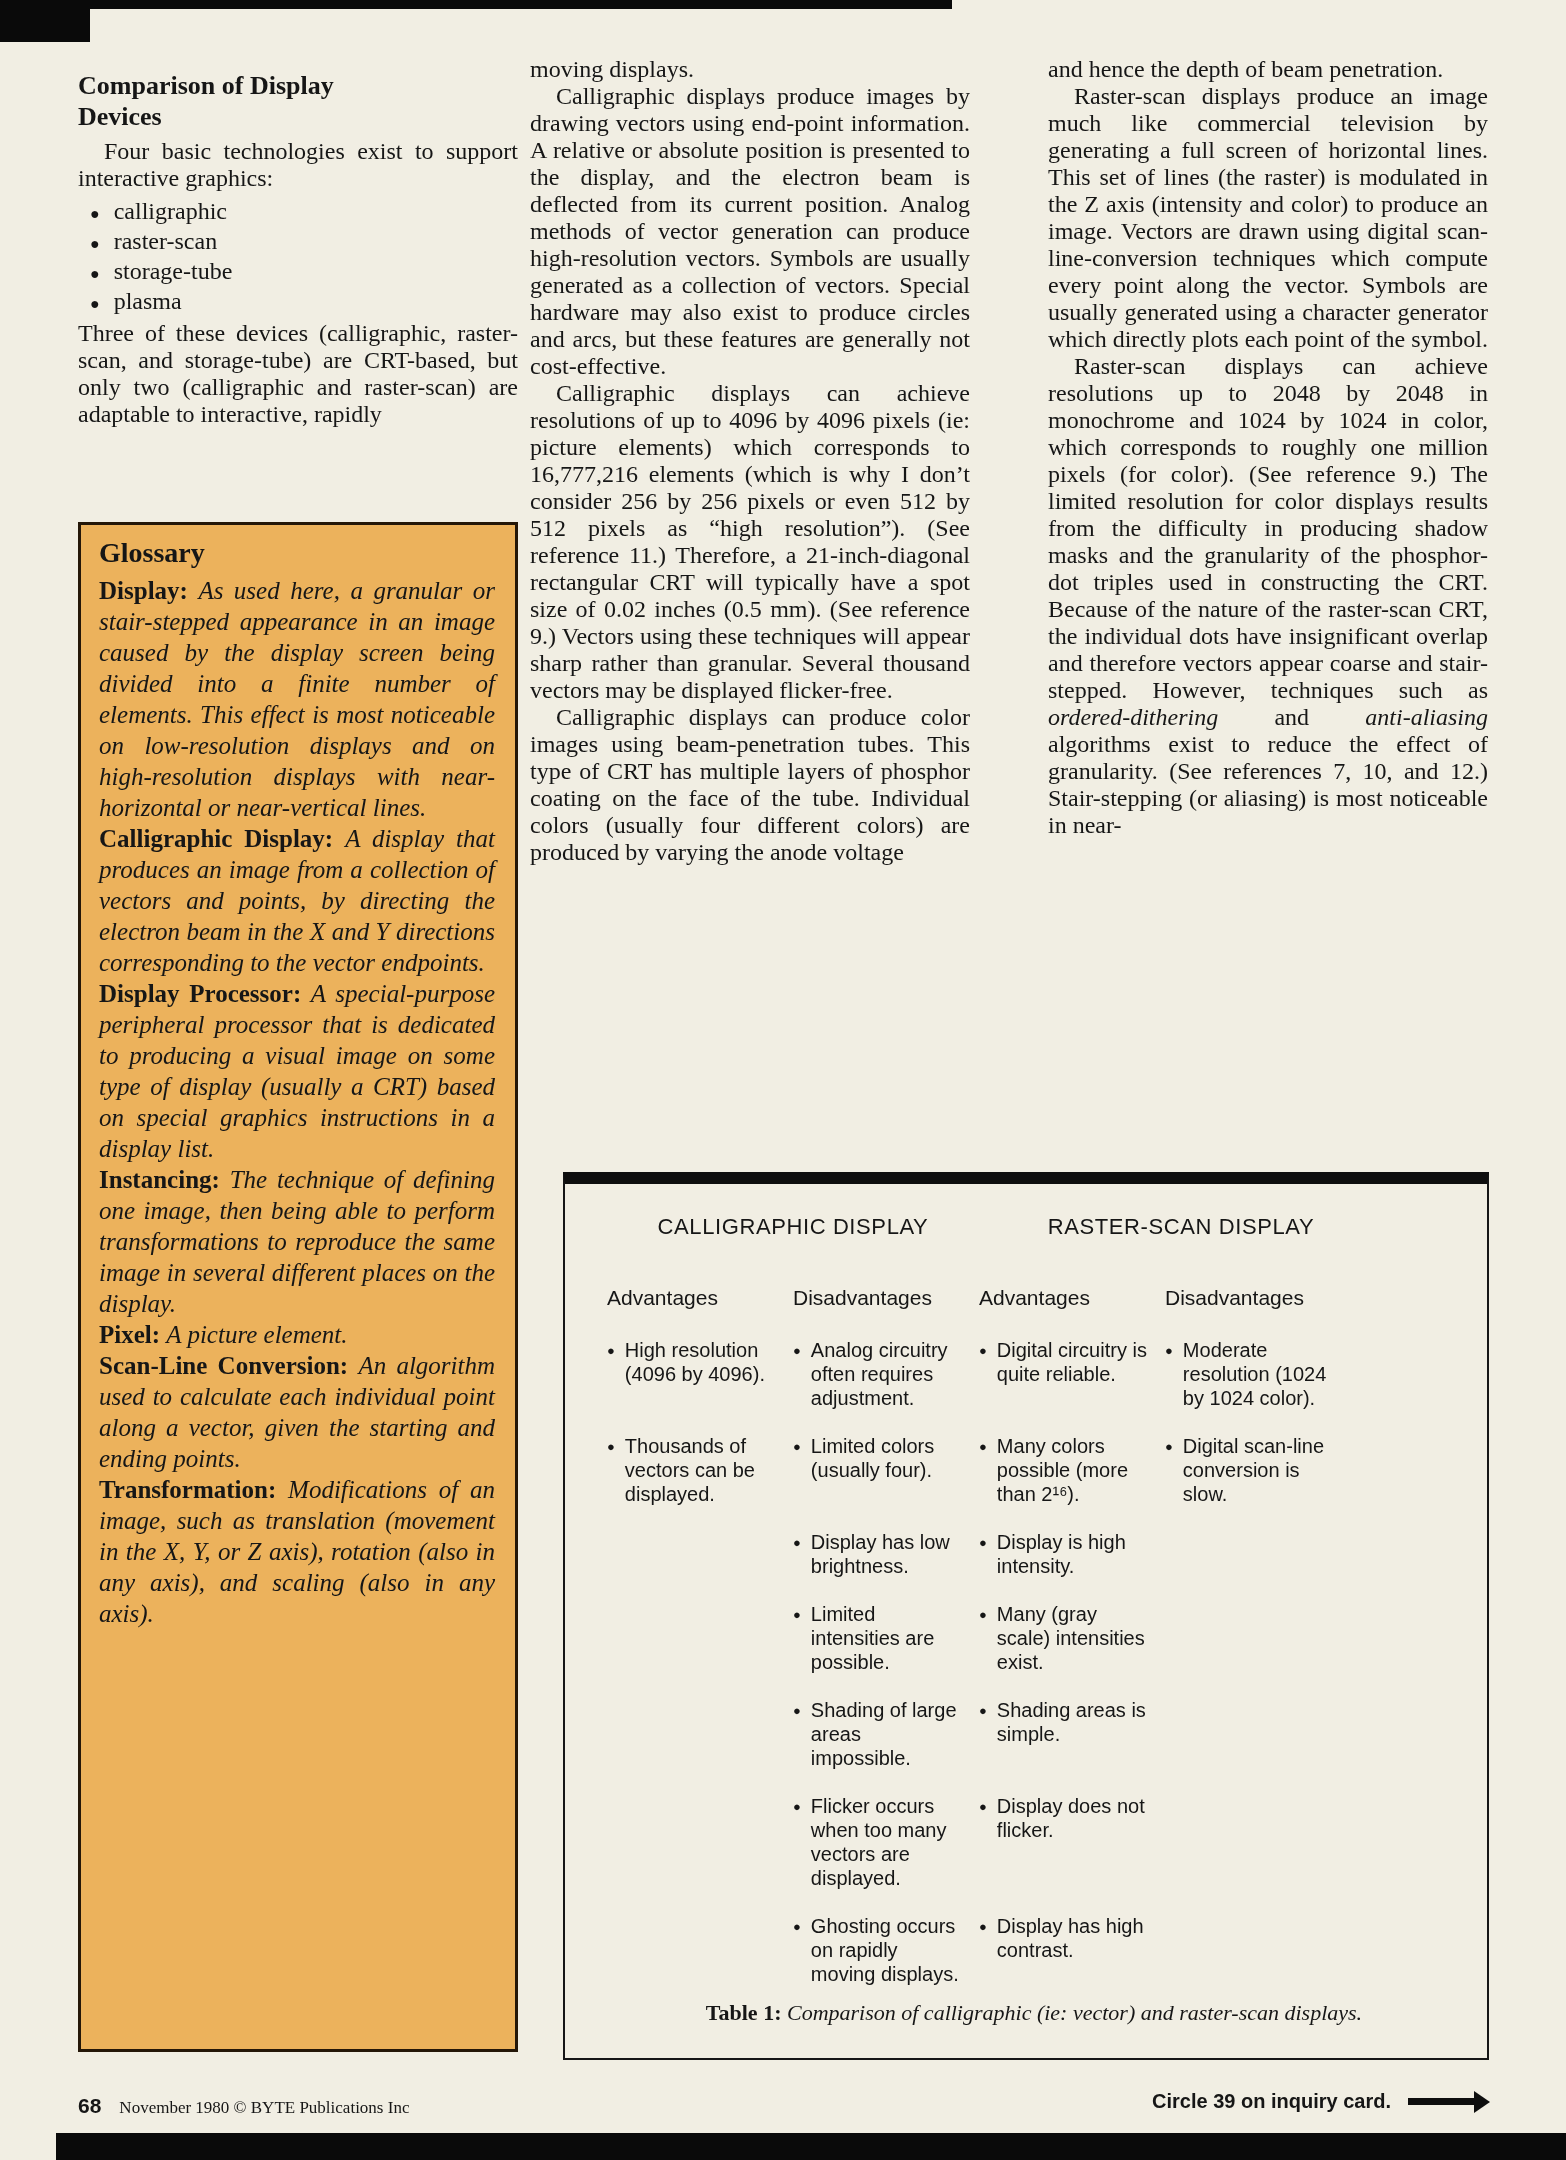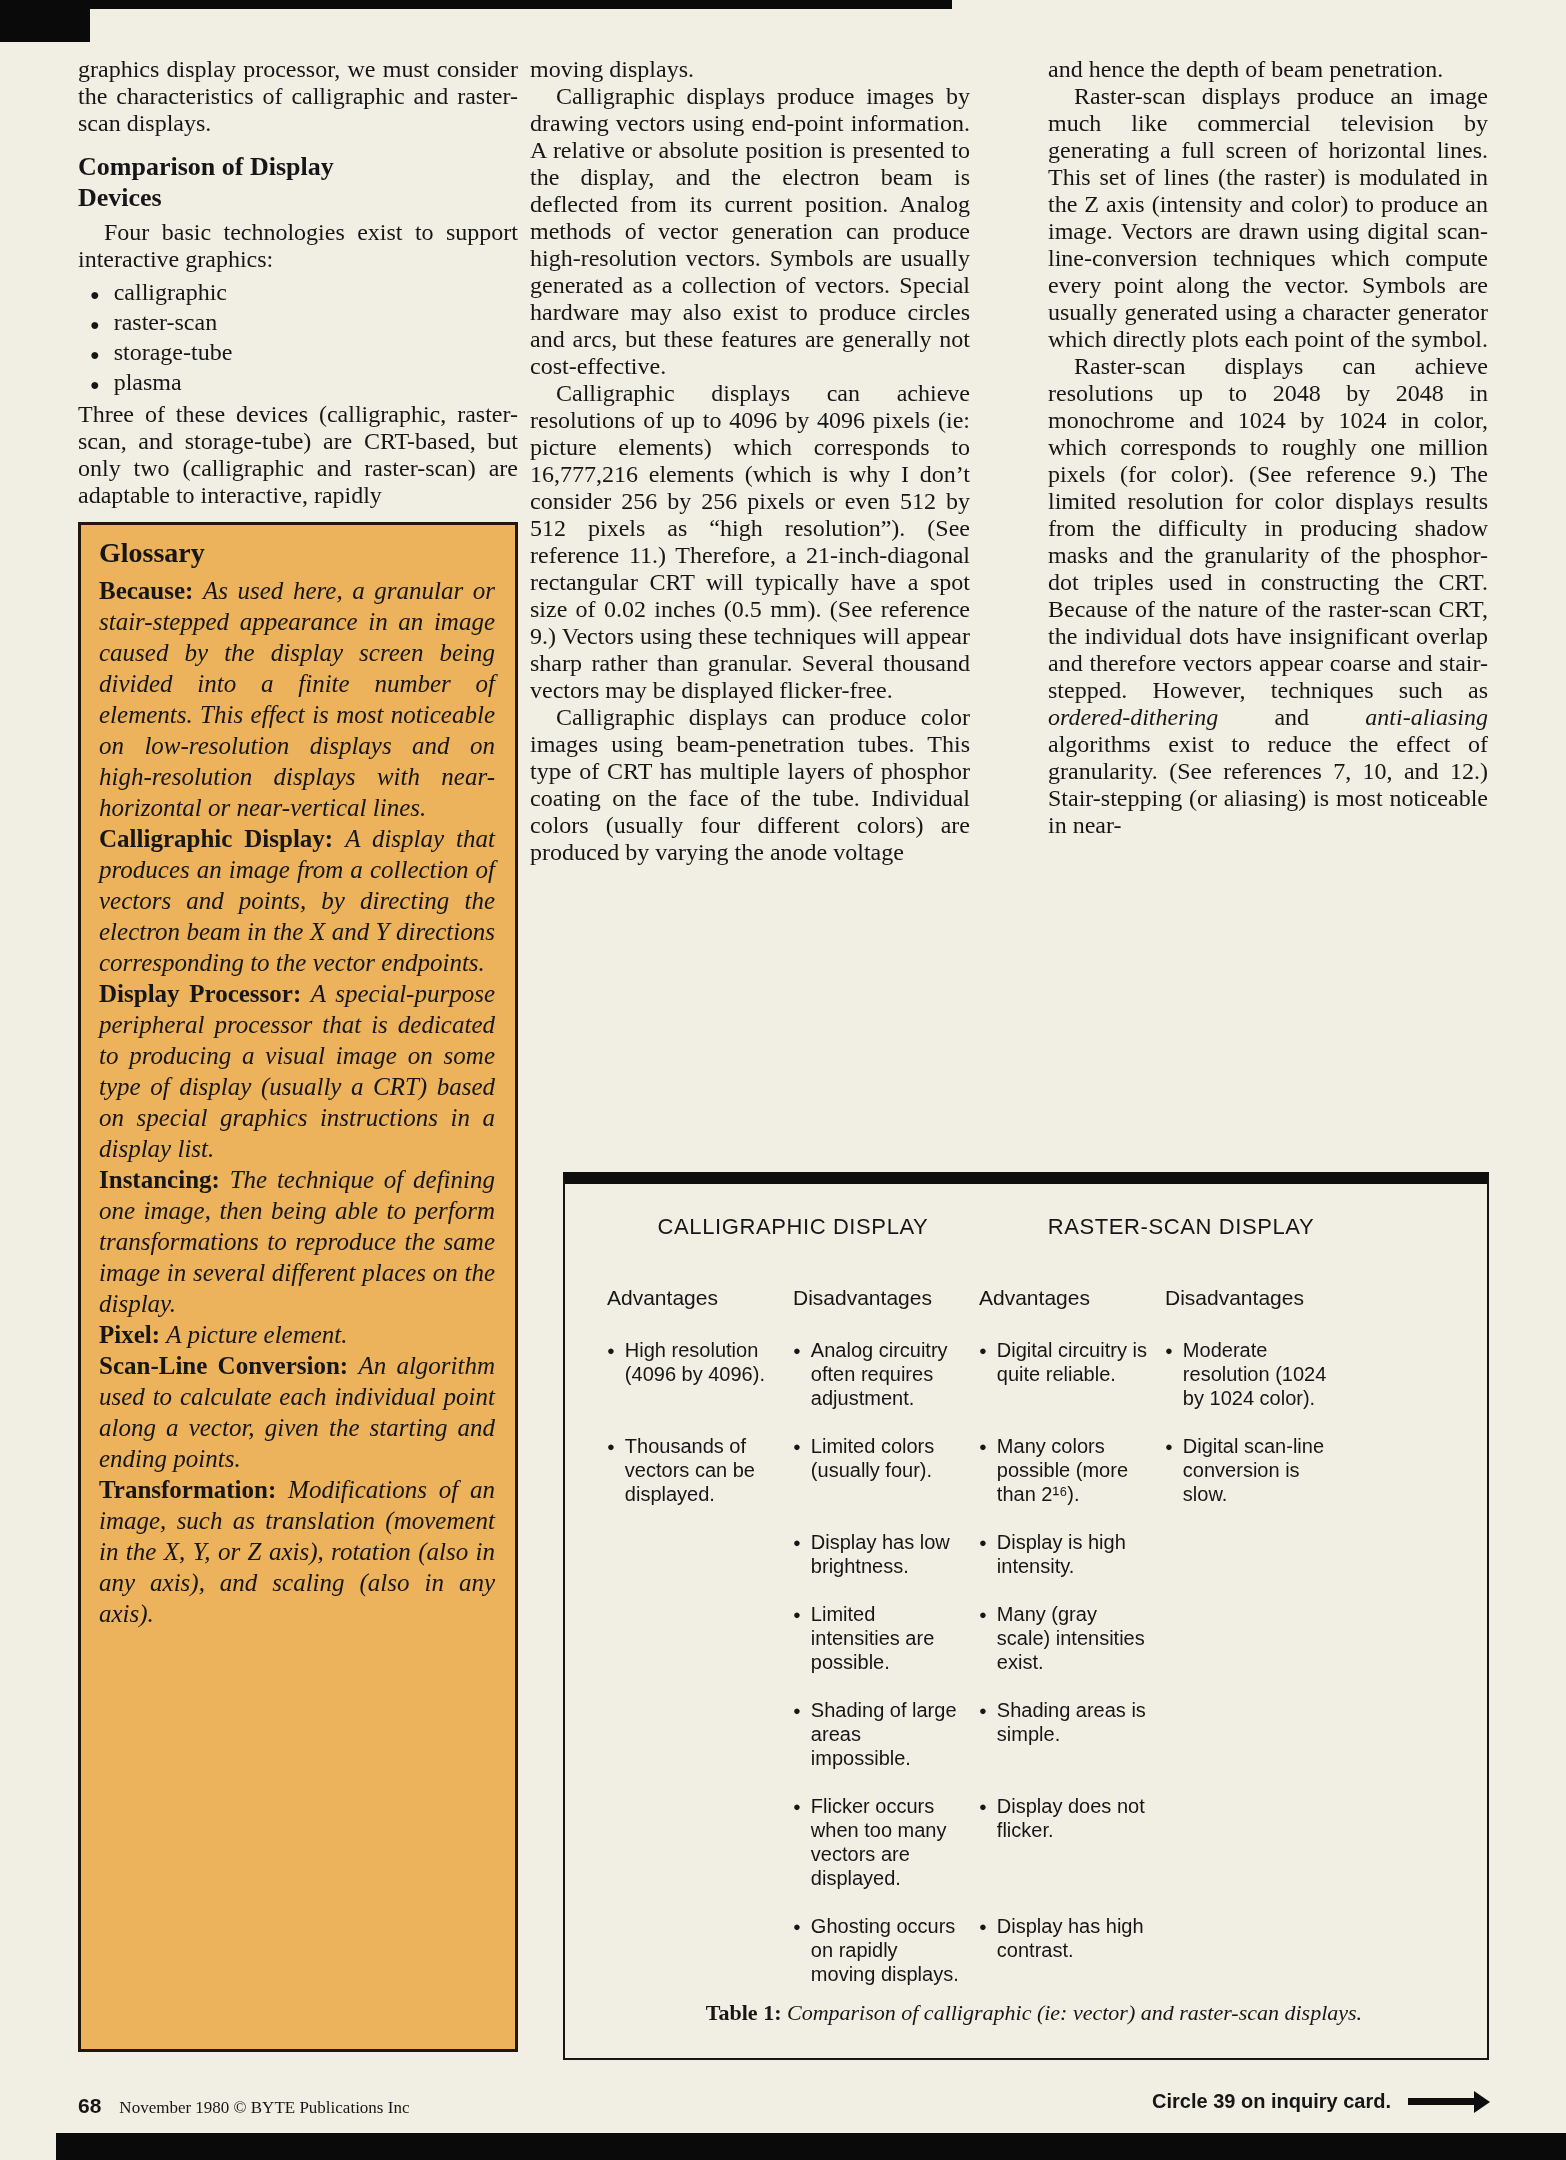--- a/index.html
+++ b/index.html
@@ -89,21 +89,20 @@
 </head>
 <body>
 
 <div class="page">
 
   <div class="art art-top"></div>
   <div class="art art-corner"></div>
   <div class="art art-bottom"></div>
 
   <div class="col col1">
-    <p class="body">graphics display processor, we must consider the characteristics of calligraphic and raster-scan displays.</p>
     <h2 class="heading">Comparison of Display Devices</h2>
     <p class="body ind">Four basic technologies exist to support interactive graphics:</p>
     <ul class="bullets">
       <li class="bullet">
           <span class="dot">●</span>
           <span>calligraphic</span>
         </li>
       <li class="bullet">
           <span class="dot">●</span>
           <span>raster-scan</span>
@@ -115,21 +114,21 @@
       <li class="bullet">
           <span class="dot">●</span>
           <span>plasma</span>
         </li>
     </ul>
     <p class="body">Three of these devices (calligraphic, raster-scan, and storage-tube) are CRT-based, but only two (calligraphic and raster-scan) are adaptable to interactive, rapidly</p>
   </div>
 
   <div class="glossary">
     <div class="gtitle">Glossary</div>
-    <p class="gentry"><b class="gterm">Because:</b> <span class="gdef">As used here, a granular or stair-stepped appearance in an image caused by the display screen being divided into a finite number of elements. This effect is most noticeable on low-resolution displays and on high-resolution displays with near-horizontal or near-vertical lines.</span></p>
+    <p class="gentry"><b class="gterm">Display:</b> <span class="gdef">As used here, a granular or stair-stepped appearance in an image caused by the display screen being divided into a finite number of elements. This effect is most noticeable on low-resolution displays and on high-resolution displays with near-horizontal or near-vertical lines.</span></p>
     <p class="gentry"><b class="gterm">Calligraphic Display:</b> <span class="gdef">A display that produces an image from a collection of vectors and points, by directing the electron beam in the X and Y directions corresponding to the vector endpoints.</span></p>
     <p class="gentry"><b class="gterm">Display Processor:</b> <span class="gdef">A special-purpose peripheral processor that is dedicated to producing a visual image on some type of display (usually a CRT) based on special graphics instructions in a display list.</span></p>
     <p class="gentry"><b class="gterm">Instancing:</b> <span class="gdef">The technique of defining one image, then being able to perform transformations to reproduce the same image in several different places on the display.</span></p>
     <p class="gentry"><b class="gterm">Pixel:</b> <span class="gdef">A picture element.</span></p>
     <p class="gentry"><b class="gterm">Scan-Line Conversion:</b> <span class="gdef">An algorithm used to calculate each individual point along a vector, given the starting and ending points.</span></p>
     <p class="gentry"><b class="gterm">Transformation:</b> <span class="gdef">Modifications of an image, such as translation (movement in the X, Y, or Z axis), rotation (also in any axis), and scaling (also in any axis).</span></p>
   </div>
 
   <div class="col col2">
     <p class="body">moving displays.</p>

